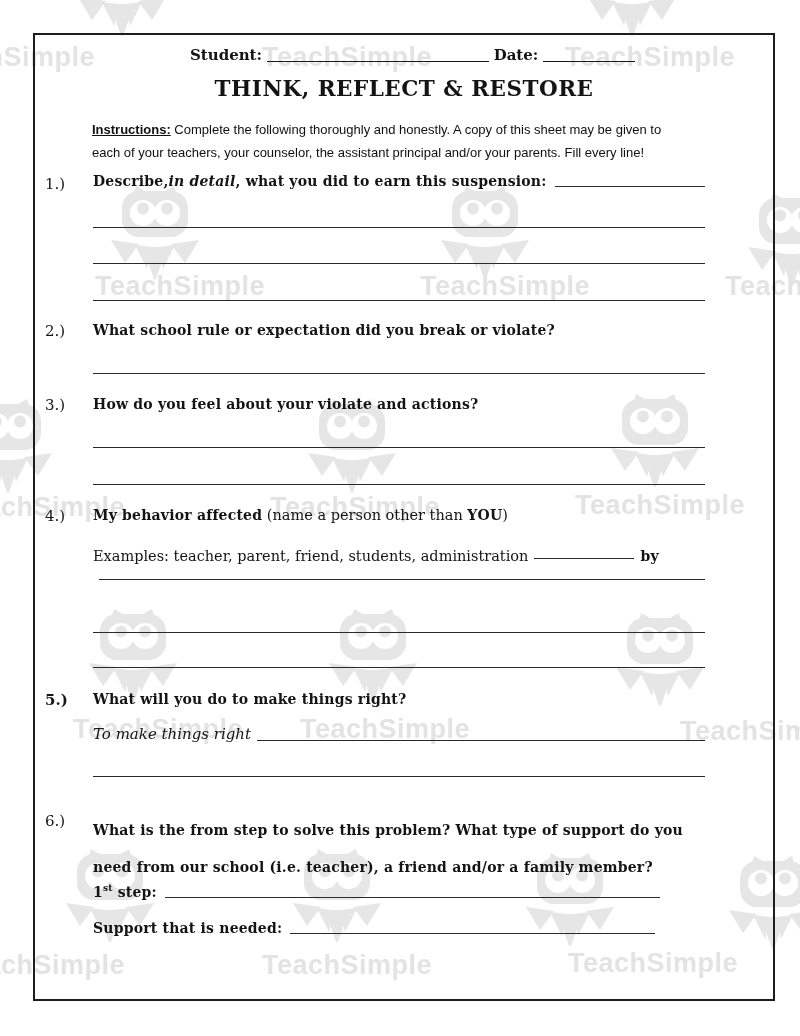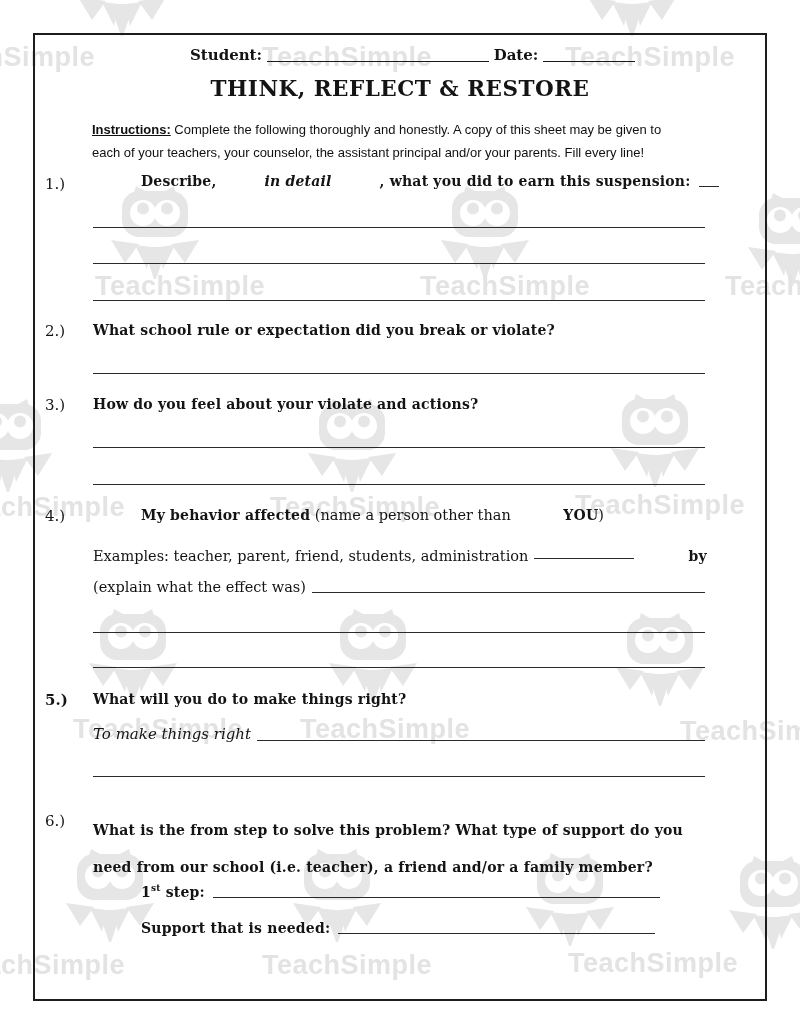--- a/index.html
+++ b/index.html
@@ -20,20 +20,21 @@
     font-weight:bold; font-size:27px; letter-spacing:0.5px;
     color:#e3e3e3; white-space:nowrap;
   }
 
   
   .page {
     position:absolute; left:33px; top:33px;
     width:730px; height:964px;
     border:2px solid #1d1d1d;
     z-index:2;
+    padding-left:8px;
   }
   .abs { position:absolute; }
 
   .header-row { top:11px; left:155px; font-size:15px; white-space:nowrap; }
   .hdr-label { font-weight:bold; }
   .blank {
     display:inline-block; height:14px;
     border-bottom:1.6px solid #1a1a1a;
     vertical-align:-2px;
   }
@@ -50,21 +51,21 @@
     white-space:nowrap;
   }
   .instr-label { font-weight:bold; text-decoration:underline; }
 
   .qnum  { left:10px; font-size:15px; }
   .qtext { left:58px; font-size:14px; font-weight:bold; letter-spacing:0.2px; white-space:nowrap; }
   .q6text { line-height:37px; }
 
   .serif-line { font-size:14.5px; font-weight:normal; letter-spacing:0; }
   .italic-lead { font-style:italic; font-size:15px; font-weight:normal; }
-  .bold-run { font-weight:bold; font-size:14px; letter-spacing:0.2px;margin-left:48px; }
+  .bold-run { font-weight:bold; font-size:14px; letter-spacing:0.2px; }
 
   .hline {
     position:absolute; left:58px; width:612px; height:0;
     border-bottom:1.5px solid #2a2a2a;
   }
 
   .fillrow {
     position:absolute; left:58px;
     display:flex; align-items:flex-end; white-space:nowrap;
   }
@@ -203,21 +204,20 @@
   <div class="hline" style="top:449px"></div>
 
   <div class="abs qnum" style="top:472px">4.)</div>
   <div class="abs qtext" style="top:509px; font-weight:normal">
     <span class="serif-line">Examples: teacher, parent, friend, students, administration</span><span class="fixedblank"></span><span class="bold-run">by</span>
   </div>
   <div class="abs qtext" style="top:472px">
     <span class="bold-run">My behavior affected</span><span class="serif-line"> (name a person other than </span><span class="bold-run">YOU</span><span class="serif-line">)</span>
   </div>
   <div class="fillrow" style="top:544px; width:612px">
-    <span class="serif-line">(explain what the effect was)</span>
     <span class="fill" style="margin-left:6px"></span>
   </div>
   <div class="hline" style="top:597px"></div>
   <div class="hline" style="top:632px"></div>
 
   <div class="abs qnum" style="top:656px; font-weight:bold">5.)</div>
   <div class="abs qtext" style="top:656px">What will you do to make things right?</div>
   <div class="fillrow" style="top:690px; width:612px">
     <span class="italic-lead">To make things right</span>
     <span class="fill" style="margin-left:6px"></span>

